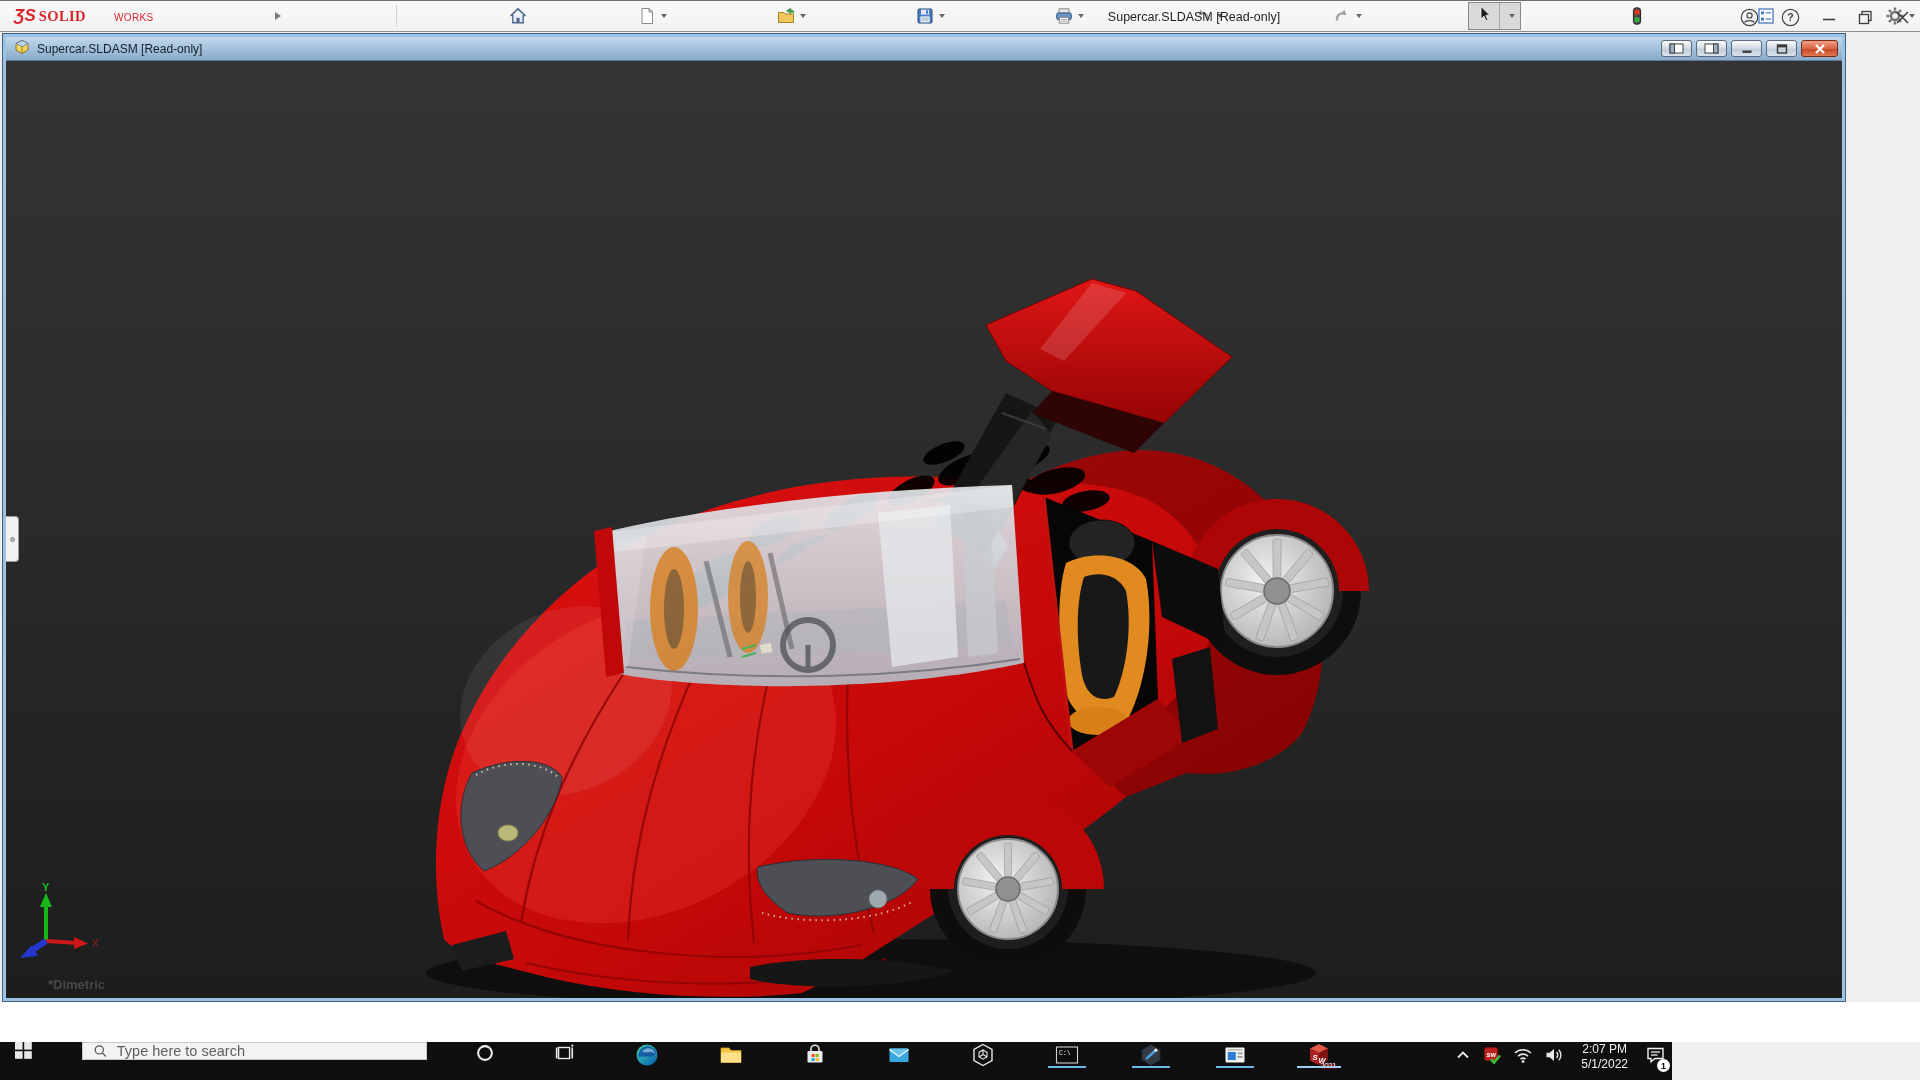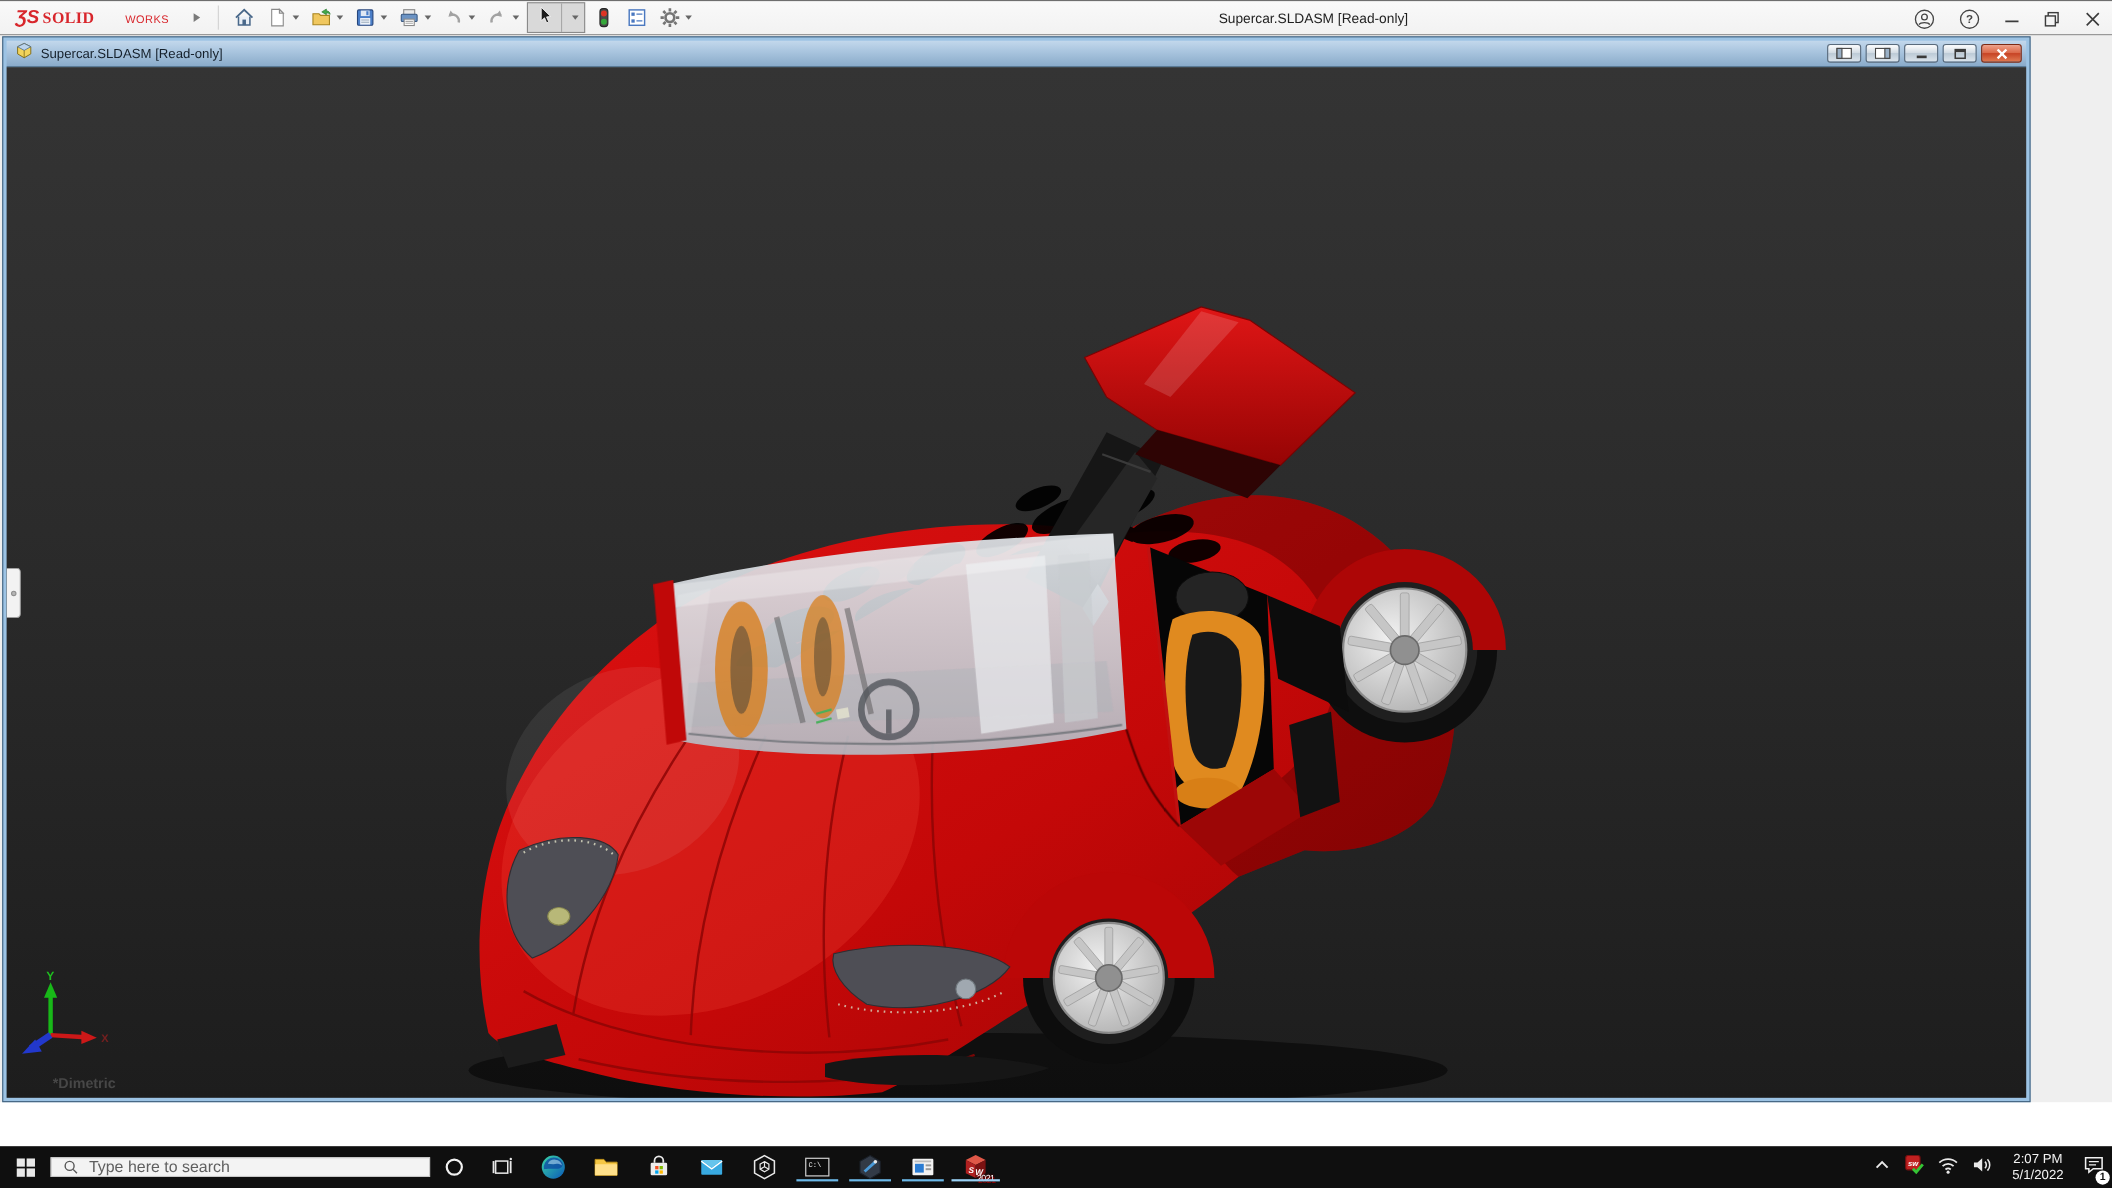--- a/index.html
+++ b/index.html
@@ -3,21 +3,21 @@
 <meta charset="utf-8">
 <style>
   * { margin:0; padding:0; box-sizing:border-box; }
   html,body { width:1920px; height:1080px; overflow:hidden; background:#efefef;
               font-family:"Liberation Sans", sans-serif; }
 
   
   .appbar { position:absolute; left:0; top:0; width:1920px; height:32px;
             background:linear-gradient(180deg,#f9f9f9,#f2f2f2);
             border-top:1px solid #6e6e6e; border-bottom:1px solid #8f8f8f;
-            display:flex; align-items:center; padding-left:14px; z-index:5; }
+            display:flex; align-items:center; padding-left:14px; z-index:5;justify-content:space-between; }
   .logo { display:flex; align-items:baseline; color:#d8262c; white-space:nowrap; }
   .logo .glyph { font-size:17px; font-weight:bold; font-style:italic; margin-right:3px; }
   .logo .bold  { font-size:14.5px; font-weight:bold; letter-spacing:.4px;font-family:Liberation Serif, serif; }
   .logo .light { font-size:10px; font-weight:normal; letter-spacing:.4px;padding-left:28px; }
   .flyout-arrow { width:0; height:0; border-left:6px solid #7a7a7a; border-top:4.5px solid transparent;
                   border-bottom:4.5px solid transparent; margin:0 16px 0 22px; }
   .tb-sep { width:1px; height:22px; background:#d2d2d2; margin-right:8px; }
   .tb-btn { display:flex; align-items:center; height:26px; padding:0 3px; margin:0 2px; border-radius:2px; }
   .tb-btn svg { display:block; }
   .dd { width:0; height:0; border-top:4px solid #666; border-left:3.5px solid transparent;
@@ -50,22 +50,22 @@
   .orientation-label { position:absolute; left:13px; top:916px; font-size:13px; font-weight:bold; color:#474747;margin-left:29px; }
   .triad { position:absolute; left:10px; top:818px; }
   .pane-tab { position:absolute; left:0; top:455px; width:13px; height:46px; background:#f2f2f2;
               border:1px solid #9a9a9a; border-left:none; border-radius:0 4px 4px 0;
               display:flex; align-items:center; justify-content:center; }
   .pane-tab .dot { width:5px; height:5px; border-radius:50%; background:#b5b5b5; border:1px solid #8f8f8f; }
 
   .statusbar { position:absolute; left:0; top:1002px; width:1920px; height:40px; background:#ffffff; z-index:2; }
 
   
-  .taskbar { position:absolute; left:0; top:1042px; width:1920px; height:38px; background:#0f0f0f;
-             display:flex; align-items:center; z-index:10; }
+  .taskbar { position:absolute; left:0; top:1042px; width:1672px; height:38px; background:#0f0f0f;
+             display:flex; align-items:flex-start; z-index:10;gap:36px; }
   .tk-btn { display:flex; align-items:center; justify-content:center; position:relative; }
   .start { width:46px; }
   .searchbox { width:345px; background:#f3f3f3; border:1px solid #c8c8c8; display:flex; align-items:center;
                padding:0 10px; gap:9px; }
   .searchbox input { border:none; outline:none; background:transparent; font-size:14.5px; color:#444;
                      font-family:"Liberation Sans", sans-serif; width:100%; }
   .searchbox input::placeholder { color:#5f5f5f; opacity:1; }
   .tk-small { width:44px; }
   .tk-app { width:48px; }
   .indicator { position:absolute; bottom:0; left:5px; right:5px; height:2.5px; background:#6cb8e8; }

